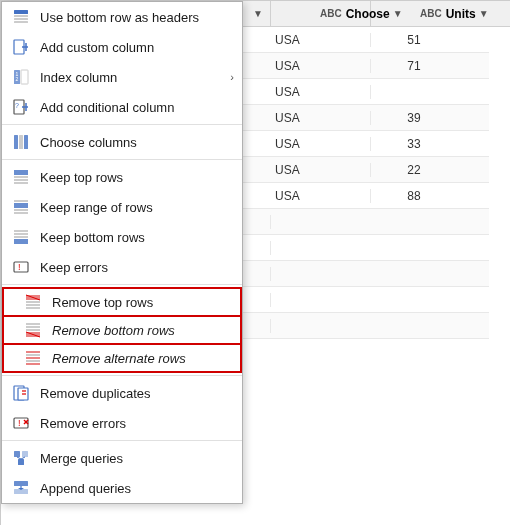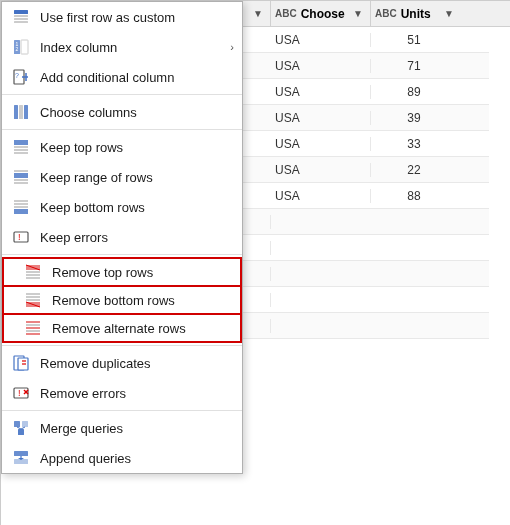--- a/index.html
+++ b/index.html
@@ -63,20 +63,21 @@
       align-items: center;
       padding: 0 4px;
       font-weight: 600;
       font-size: 12px;
     }
 
     .col-header-icon {
       margin-right: 4px;
       color: #555;
       font-size: 11px;
+      margin-left: 45px;
     }
 
     .col-header-dropdown {
       margin-left: auto;
       cursor: pointer;
       color: #555;
       font-size: 10px;
       padding: 2px 3px;
     }
 
@@ -150,20 +151,21 @@
     .menu-item.highlighted {
       background: #fff;
       outline: 2px solid #d00000;
       outline-offset: -2px;
       z-index: 1;
       padding-left: 20px;
     }
 
     .menu-item.highlighted + .menu-item.highlighted {
       margin-top: -2px;
+      font-style: italic;
     }
 
     .menu-icon {
       width: 22px;
       height: 22px;
       margin-right: 8px;
       display: flex;
       align-items: center;
       justify-content: center;
       flex-shrink: 0;
@@ -247,21 +249,20 @@
         <div class="table-row">
           <div class="row-num">2</div>
           <div class="cell-period"></div>
           <div class="cell-country">USA</div>
           <div class="cell-units">71</div>
         </div>
         <div class="table-row">
           <div class="row-num">3</div>
           <div class="cell-period"></div>
           <div class="cell-country">USA</div>
-          <div class="cell-units">89</div>
         </div>
         <div class="table-row">
           <div class="row-num">4</div>
           <div class="cell-period"></div>
           <div class="cell-country">USA</div>
           <div class="cell-units">39</div>
         </div>
         <div class="table-row">
           <div class="row-num">5</div>
           <div class="cell-period"></div>
@@ -317,21 +318,31 @@
 
   <div class="menu-item">
         <span class="menu-icon">
           <svg viewBox="0 0 16 16">
             <rect x="1" y="1" width="14" height="4" rx="0.5" fill="#4472c4"></rect>
             <rect x="1" y="6" width="14" height="2" rx="0.5" fill="#ccc"></rect>
             <rect x="1" y="9" width="14" height="2" rx="0.5" fill="#ccc"></rect>
             <rect x="1" y="12" width="14" height="2" rx="0.5" fill="#ccc"></rect>
           </svg>
         </span>
-        <span class="menu-label">Use first row as custom</span>
+        <span class="menu-label">Use bottom row as headers</span>
+      </div>
+      <div class="menu-item">
+        <span class="menu-icon">
+          <svg viewBox="0 0 16 16">
+            <rect x="1" y="1" width="10" height="14" rx="0.5" fill="none" stroke="#4472c4" stroke-width="1.2"></rect>
+            <line x1="13" y1="4" x2="13" y2="12" stroke="#4472c4" stroke-width="1.5"></line>
+            <line x1="9" y1="8" x2="15" y2="8" stroke="#4472c4" stroke-width="1.5"></line>
+          </svg>
+        </span>
+        <span class="menu-label">Add custom column</span>
       </div>
       <div class="menu-item">
         <span class="menu-icon">
           <svg viewBox="0 0 16 16">
             <rect x="1" y="1" width="6" height="14" rx="0.5" fill="#4472c4" opacity="0.7"></rect>
             <text x="2.5" y="7" font-size="5" fill="white">1</text>
             <text x="2.5" y="11.5" font-size="5" fill="white">2</text>
             <rect x="8" y="1" width="7" height="14" rx="0.5" fill="none" stroke="#ccc" stroke-width="1"></rect>
           </svg>
         </span>

